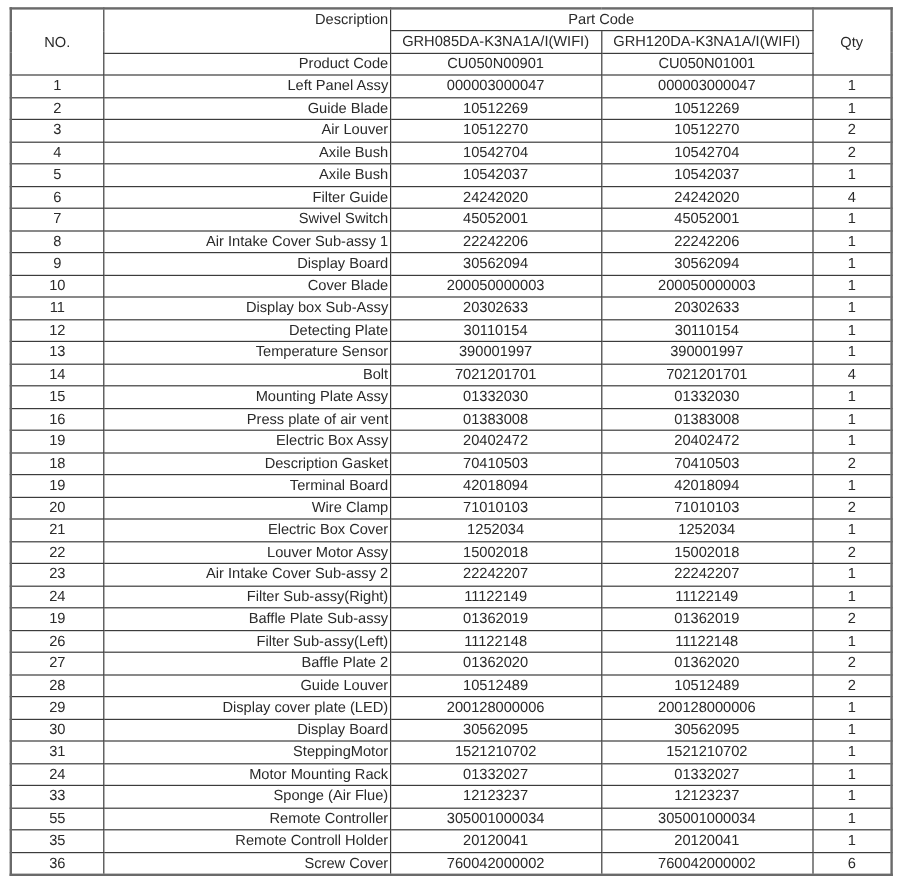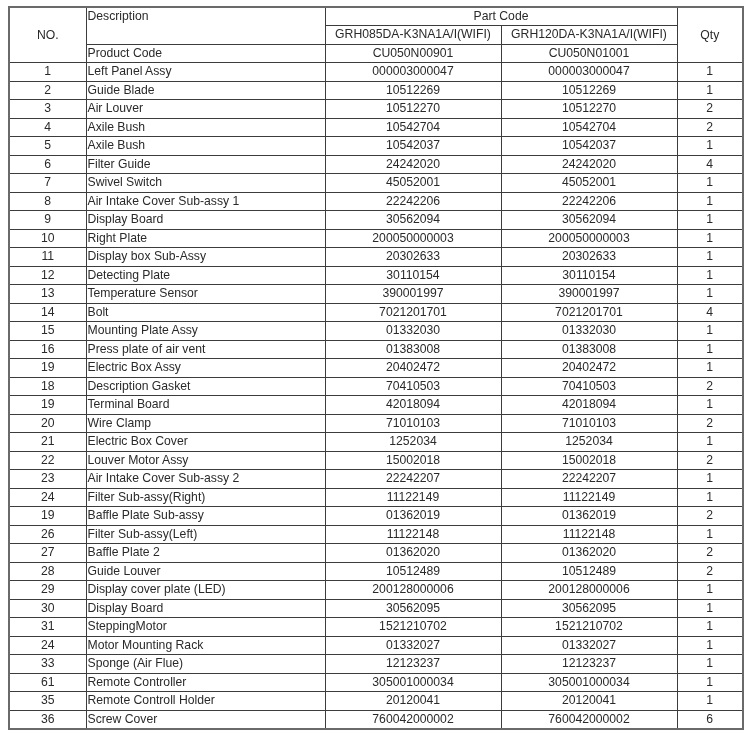--- a/index.html
+++ b/index.html
@@ -15,21 +15,21 @@
     border: 1px solid #3c3c3c;
     padding: 0 1px;
     height: 17.5px;
     line-height: 17px;
     font-weight: normal;
     white-space: nowrap;
     overflow: hidden;
   }
   table.parts { border: 2px solid #6a6a6a; }
   .c { text-align: center; }
-  .l { text-align: left; }
+  .l { text-align: right; }
   col.no { width: 77px; }
   col.desc { width: 239px; }
   col.code1 { width: 176px; }
   col.code2 { width: 176px; }
   col.qty { width: 66px; }
   tr.hdr1 td { height: 17px; }
   .desc-head { vertical-align: top; padding-top: 1px; }
   tbody tr td { height: 17.6px; }
 </style>
 </head>
@@ -119,21 +119,21 @@
       </tr>
       <tr>
         <td class="c">9</td>
         <td class="l">Display Board</td>
         <td class="c">30562094</td>
         <td class="c">30562094</td>
         <td class="c">1</td>
       </tr>
       <tr>
         <td class="c">10</td>
-        <td class="l">Right Plate</td>
+        <td class="l">Cover Blade</td>
         <td class="c">200050000003</td>
         <td class="c">200050000003</td>
         <td class="c">1</td>
       </tr>
       <tr>
         <td class="c">11</td>
         <td class="l">Display box Sub-Assy</td>
         <td class="c">20302633</td>
         <td class="c">20302633</td>
         <td class="c">1</td>
@@ -286,21 +286,21 @@
         <td class="c">1</td>
       </tr>
       <tr>
         <td class="c">33</td>
         <td class="l">Sponge (Air Flue)</td>
         <td class="c">12123237</td>
         <td class="c">12123237</td>
         <td class="c">1</td>
       </tr>
       <tr>
-        <td class="c">61</td>
+        <td class="c">55</td>
         <td class="l">Remote Controller</td>
         <td class="c">305001000034</td>
         <td class="c">305001000034</td>
         <td class="c">1</td>
       </tr>
       <tr>
         <td class="c">35</td>
         <td class="l">Remote Controll Holder</td>
         <td class="c">20120041</td>
         <td class="c">20120041</td>

